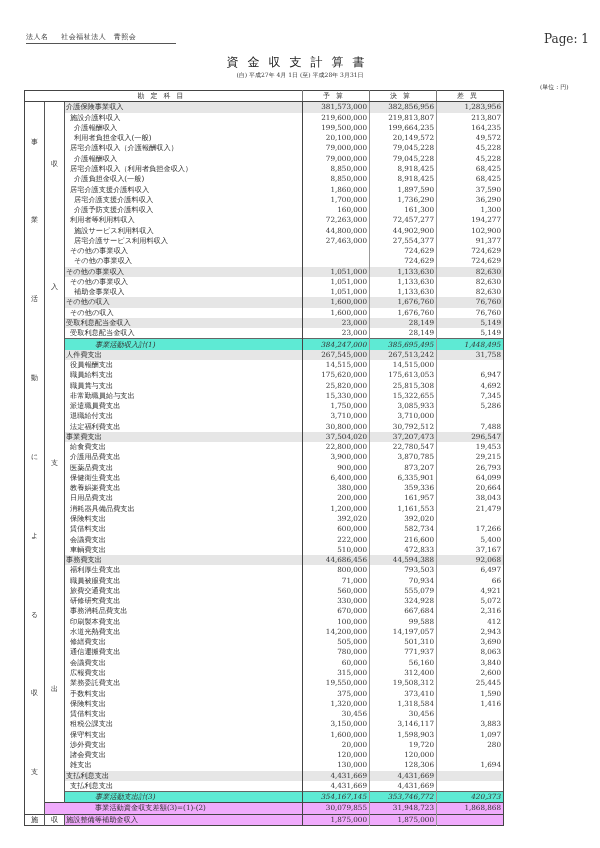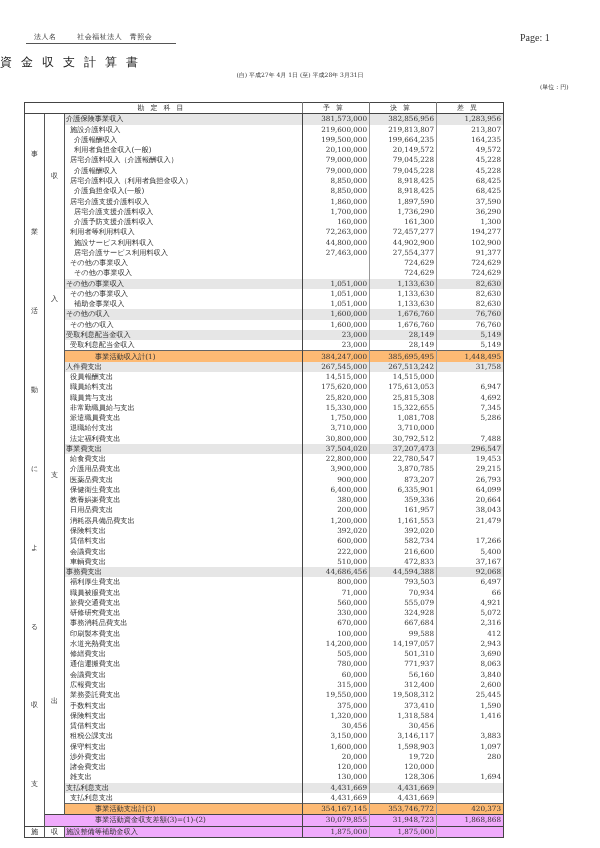--- a/index.html
+++ b/index.html
@@ -1,40 +1,40 @@
 <!DOCTYPE html>
 <html><head>
 <meta charset="utf-8">
 <style>
   html, body { margin:0; padding:0; background:#fff; }
   body { width:600px; height:848px; position:relative; overflow:hidden;
          font-family:"DejaVu Serif", serif; color:#333; }
   .hdr-left { position:absolute; left:26px; top:32px; font-size:7px; width:150px;
               border-bottom:1px solid #555; padding-bottom:1px; letter-spacing:0.5px; }
-  .hdr-left span { margin-right:10px;margin-left:8px; }
-  .page-no { position:absolute; left:520px; top:32px; font-size:10px;font-family:Liberation Serif, serif; }
-  .title { position:absolute; left:0; width:600px; top:54px; 
+  .hdr-left span { margin-right:10px; }
+  .page-no { position:absolute; left:544px; top:32px; font-size:12px; }
+  .title { position:absolute; left:0; width:600px; top:54px; text-align:center;
            font-size:12px; letter-spacing:9px; color:#222; }
   .period { position:absolute; left:0; width:600px; top:71px; text-align:center; font-size:6px; }
   .unit { position:absolute; left:540px; top:83px; font-size:6px; }
-  table.ledger { position:absolute; left:24px; top:102px; border-collapse:collapse;
+  table.ledger { position:absolute; left:24px; top:90px; border-collapse:collapse;
                  table-layout:fixed; font-size:7.2px; border:1.5px solid #444; }
   table.ledger td, table.ledger th { padding:0; height:10.28px; line-height:10px;
         overflow:hidden; white-space:nowrap; }
   th { font-weight:normal; letter-spacing:6px; border-bottom:1px solid #444;
        border-right:1px solid #777; height:9px; font-size:7px; }
   .c-cat1 { width:19px; border-right:1px solid #555; text-align:center; vertical-align:top; }
   .c-cat2 { width:19px; border-right:1px solid #555; text-align:center; vertical-align:top; }
   .c-name { width:207px; border-right:1.5px solid #444; }
   .c-num { width:64px; text-align:right; padding-right:2px !important; border-right:1px solid #999; }
   .c-num.last { border-right:1.5px solid #444; }
   .vlabel { display:flex; flex-direction:column; align-items:center; justify-content:space-around;
             height:100%; font-size:7px; }
   tr.lvl0 .c-name, tr.lvl0 .c-num { background:#e6e6e6; }
-  tr.total .c-name, tr.total .c-num { background:#fdba74; border-top:1px solid #666; }
+  tr.total .c-name, tr.total .c-num { background:#5eead4; border-top:1px solid #666;font-style:italic; }
   tr.total .c-name { padding-left:30px; }
   .ind0 { padding-left:1px !important; }
   .ind1 { padding-left:5px !important; }
   .ind2 { padding-left:9px !important; }
   tr.diff td { border-top:1px solid #444; background:#f0abfc; }
   tr.facility td { border-top:1.5px solid #444; background:#f0abfc; }
   tr.facility .c-cat1, tr.facility .c-cat2 { background:#fff; vertical-align:middle; }
 </style>
 </head>
 <body>
@@ -264,21 +264,21 @@
       </tr>
       <tr>
         <td class="c-name ind1">非常勤職員給与支出</td>
         <td class="c-num">15,330,000</td>
         <td class="c-num">15,322,655</td>
         <td class="c-num last">7,345</td>
       </tr>
       <tr>
         <td class="c-name ind1">派遣職員費支出</td>
         <td class="c-num">1,750,000</td>
-        <td class="c-num">1,081,708</td>
+        <td class="c-num">3,085,933</td>
         <td class="c-num last">5,286</td>
       </tr>
       <tr>
         <td class="c-name ind1">退職給付支出</td>
         <td class="c-num">3,710,000</td>
         <td class="c-num">3,710,000</td>
         <td class="c-num last"></td>
       </tr>
       <tr>
         <td class="c-name ind1">法定福利費支出</td>

